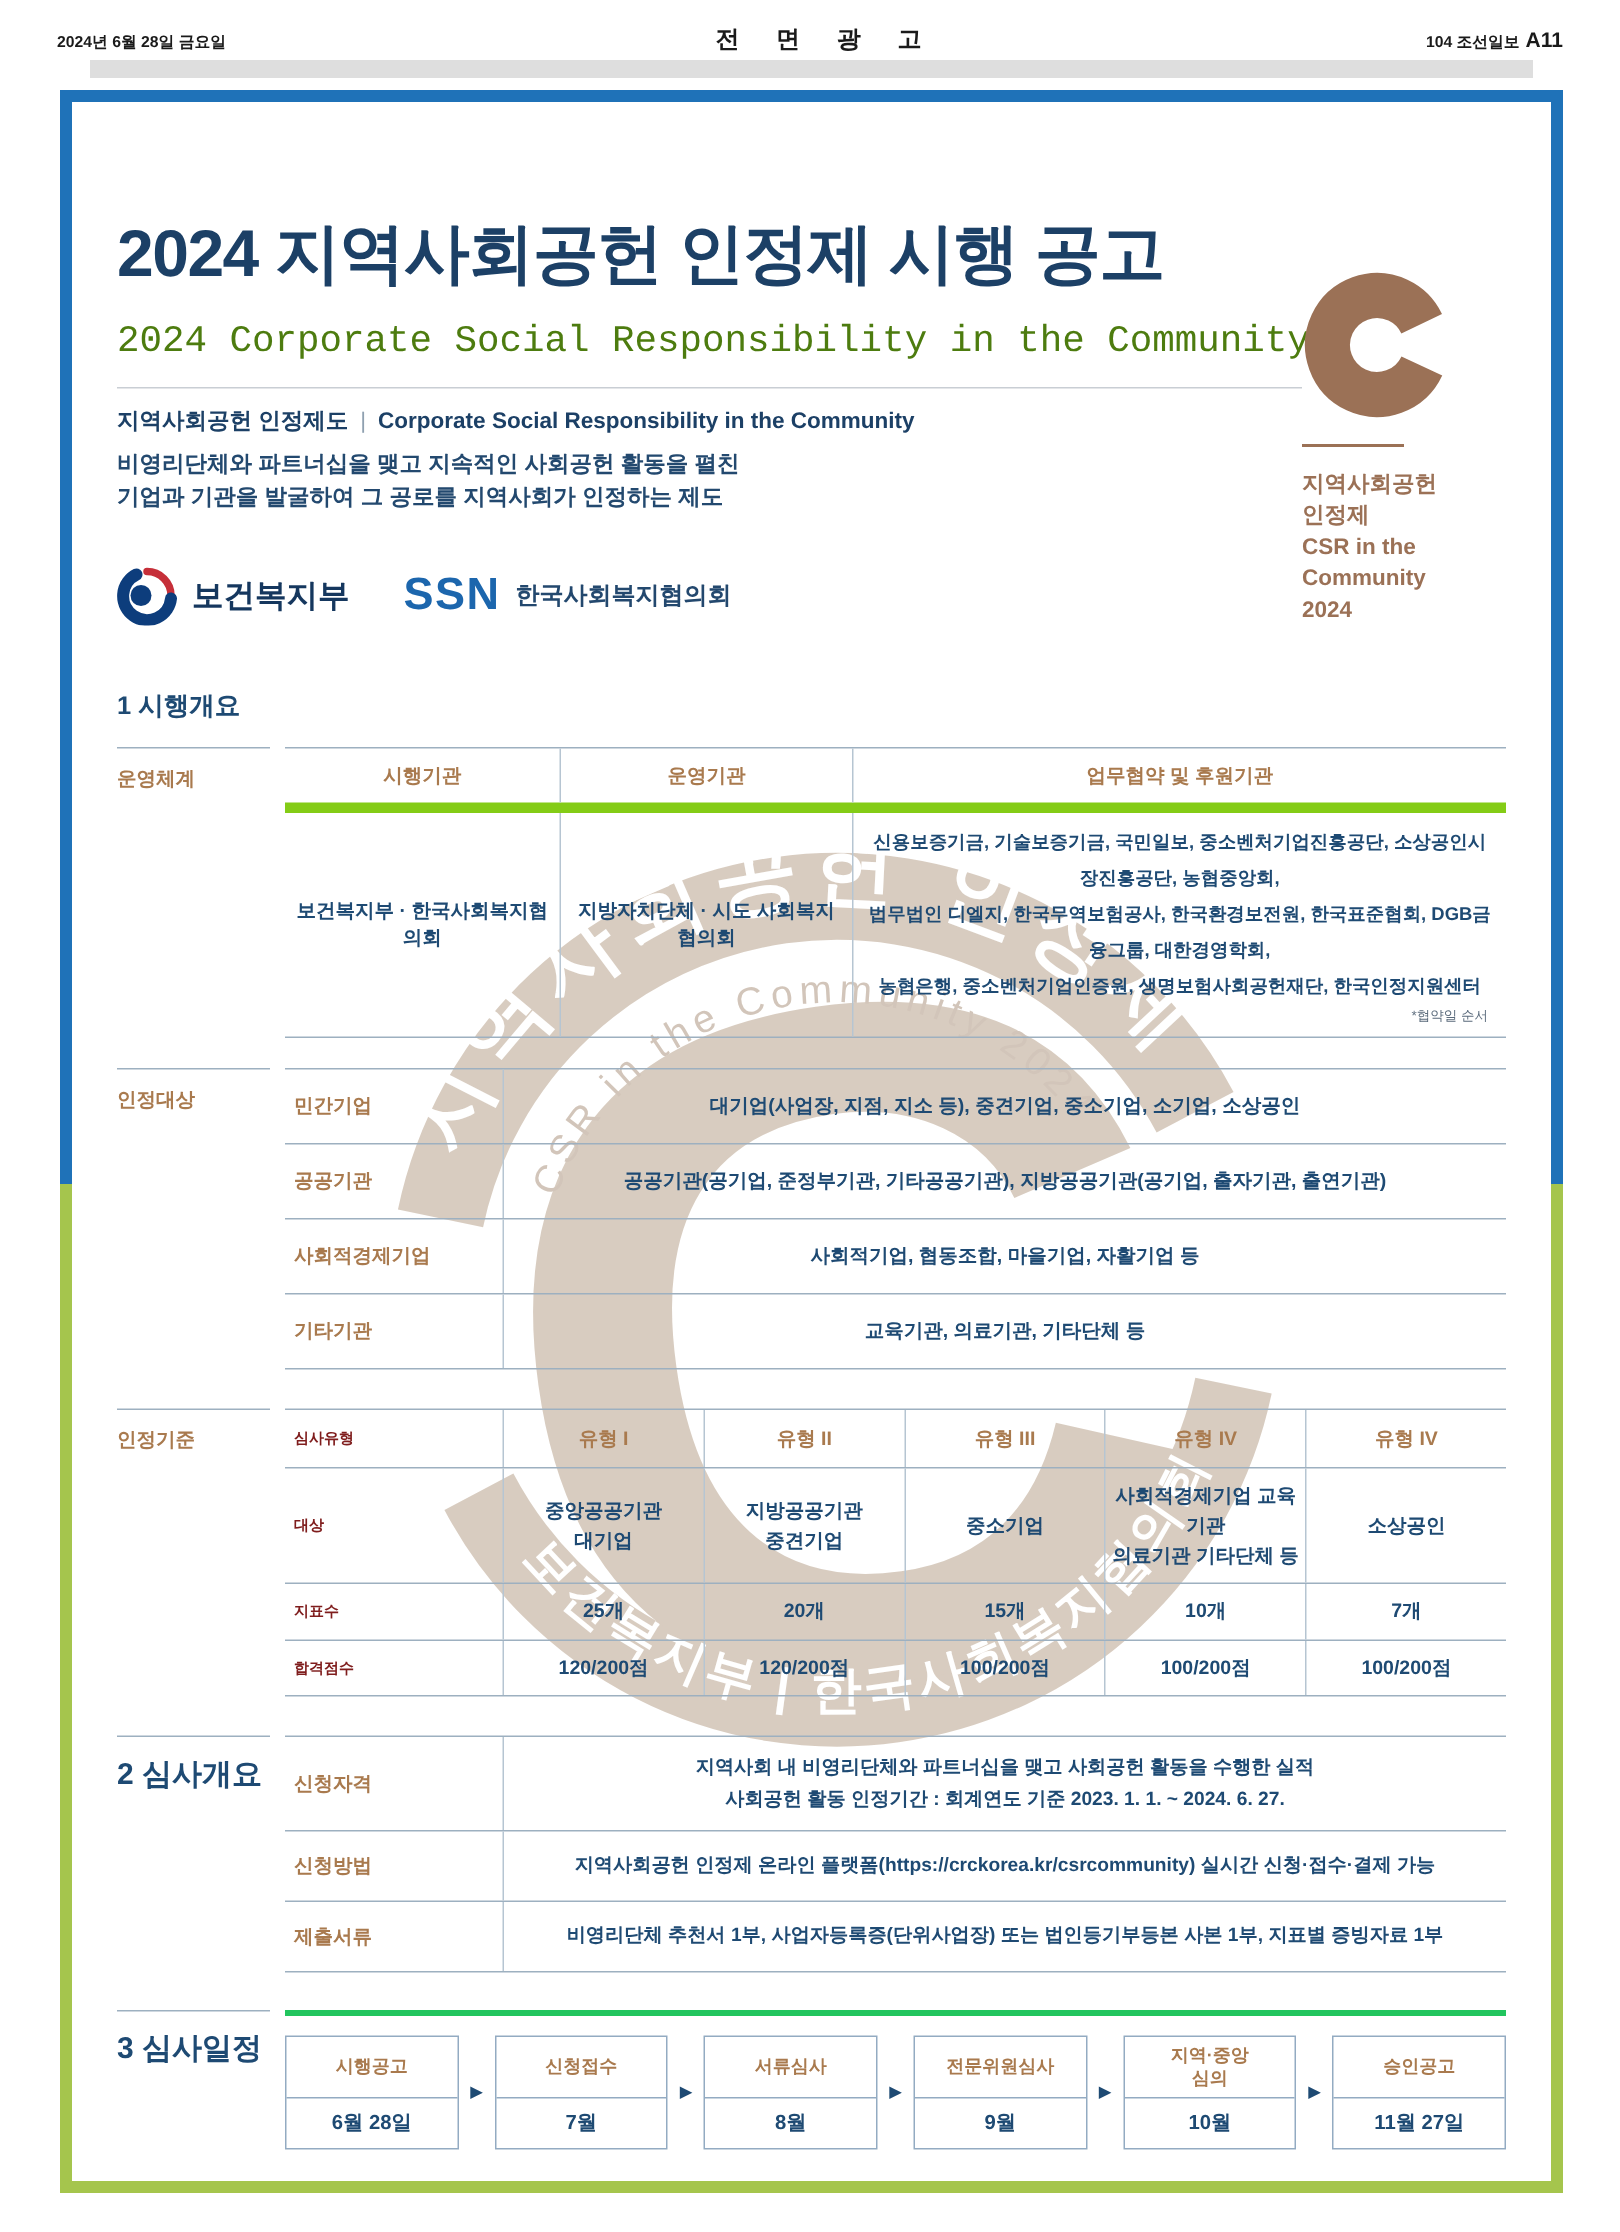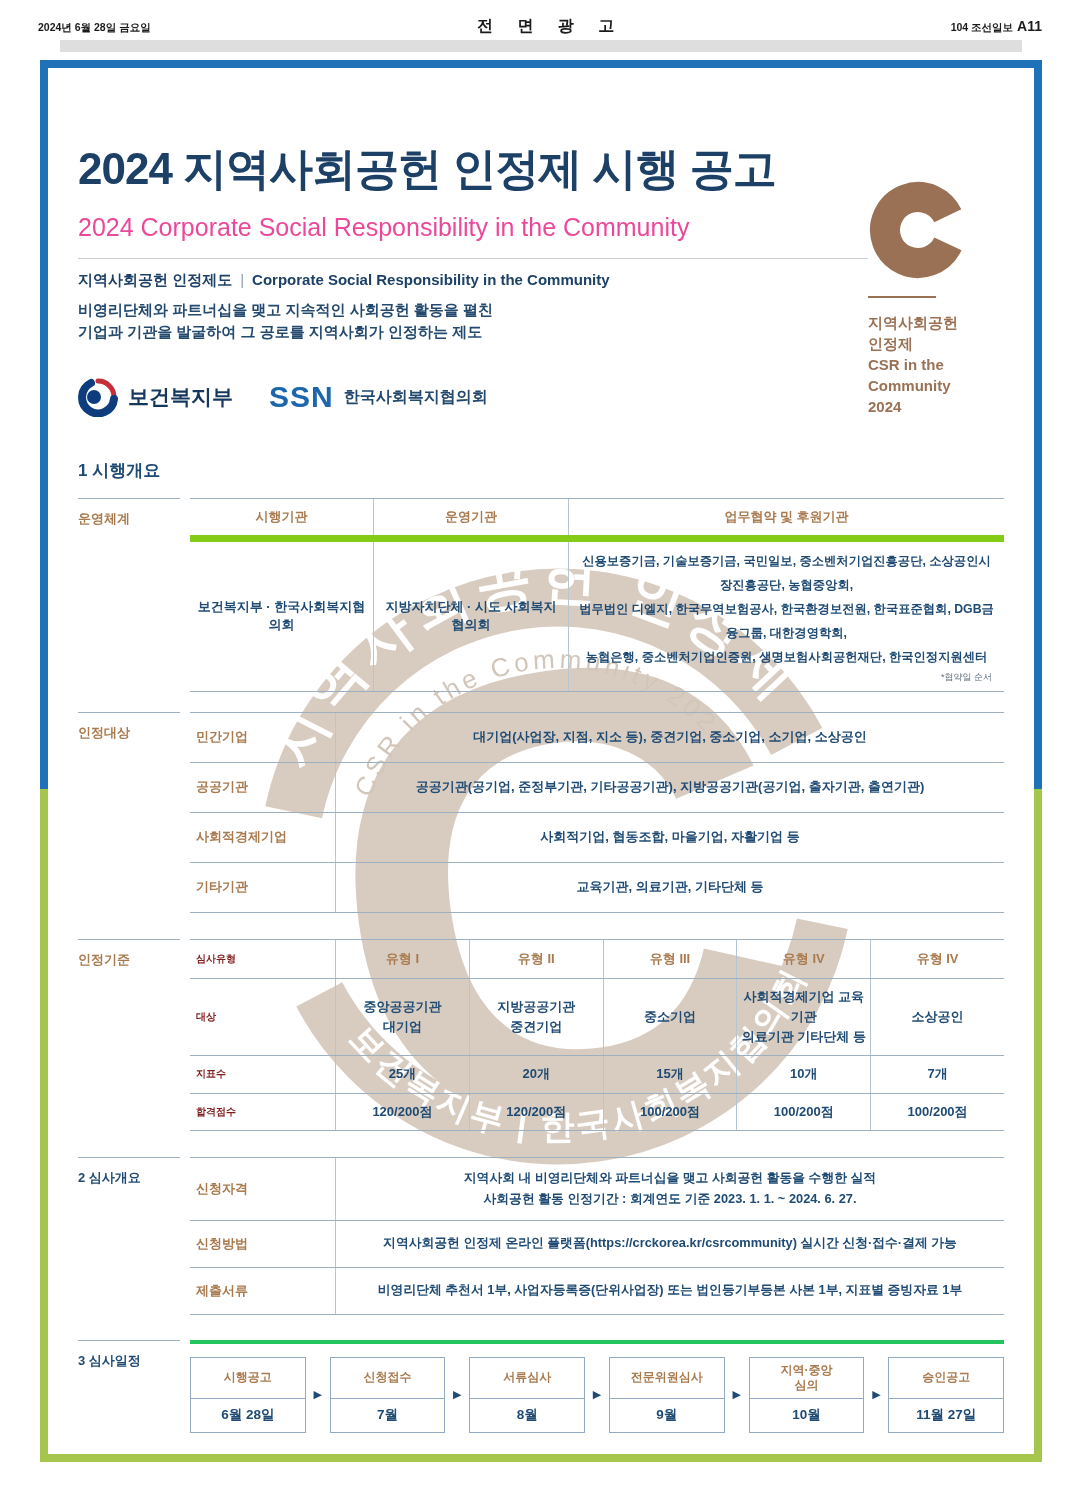--- a/index.html
+++ b/index.html
@@ -20,41 +20,41 @@
   .b-top{position:absolute;top:0;left:0;right:0;height:8px;background:#1f72b8;}
   .b-bottom{position:absolute;bottom:0;left:0;right:0;height:8px;background:#a5c54d;}
   .b-left,.b-right{position:absolute;top:0;bottom:0;width:8px;background:linear-gradient(to bottom,#1f72b8 0 52%,#a5c54d 52% 100%);}
   .b-left{left:0;} .b-right{right:0;}
   .ad{position:absolute;inset:8px;background:#fff;overflow:hidden;padding:34px 30px 0;box-sizing:border-box;}
   
   .wm{position:absolute;left:160px;top:450px;width:700px;height:700px;z-index:0;opacity:.85;}
   .inner{position:relative;z-index:1;}
   
   .title{font-size:44px;font-weight:800;color:#1c4066;letter-spacing:-1px;margin-top:38px;}
-  .subtitle{font-size:25px;font-weight:400;color:#ec4899;margin-top:14px;}
+  .subtitle{font-size:25px;font-weight:400;color:#4d7c0f;margin-top:14px;font-family:Liberation Mono, monospace;}
   .m-line{width:790px;border-top:1px solid #c9ced4;margin:16px 0 12px;}
   .program{font-size:15px;font-weight:800;color:#1c4066;}
   .program .sep{font-weight:300;color:#8fa0b0;padding:0 8px;}
   .desc{font-size:15px;font-weight:700;color:#23496f;line-height:22px;margin-top:9px;}
   .orgs{display:flex;gap:36px;align-items:center;margin-top:28px;height:52px;}
   .org1{display:flex;gap:10px;align-items:center;font-size:21px;font-weight:800;color:#15375e;}
   .org2{display:flex;gap:10px;align-items:center;}
   .ssn{font-size:30px;font-weight:800;color:#1c66ad;letter-spacing:1px;position:relative;line-height:1;}
   .org2-name{font-size:16px;font-weight:800;color:#23486e;}
   
   .badge{position:absolute;top:40px;right:32px;width:104px;color:#9b7156;}
   .badge svg{display:block;}
   .bline{border-top:2px solid #9b7156;width:68px;margin:16px 0 14px;}
   .btxt{font-weight:800;font-size:15px;line-height:1.4;}
   .sr{position:absolute;width:1px;height:1px;overflow:hidden;clip:rect(0 0 0 0);}
   
   .sec-h{font-size:17px;font-weight:800;color:#1e4a73;}
   .row-grid{display:grid;grid-template-columns:102px 1fr;column-gap:10px;}
   .rlabel{border-top:1px solid #9db0c0;padding-top:11px;color:#a97a4e;font-size:13px;font-weight:700;}
-  .rlabel.navy{color:#1e4a73;font-size:13px;font-weight:800;}
+  .rlabel.navy{color:#1e4a73;font-size:20px;font-weight:800;}
   .tbl{border-top:1px solid #9db0c0;}
   .vl{border-left:1px solid #b6c5d2;}
   
   .ops-row{display:grid;grid-template-columns:183px 195px 1fr;}
   .ops-head{border-bottom:7px solid #84cc16;}
   .th{color:#a97a4e;font-size:13px;font-weight:700;text-align:center;padding:9px 4px;}
   .td{color:#1e4a73;font-size:13px;font-weight:800;text-align:center;display:flex;align-items:center;justify-content:center;padding:10px 6px;}
   .ops-body{border-bottom:1px solid #9db0c0;}
   .p-cell{display:flex;flex-direction:column;justify-content:center;padding:8px 8px 2px;}
   .p-text{color:#1e4a73;font-size:12.3px;font-weight:800;line-height:1.95;white-space:pre-line;text-align:center;}

